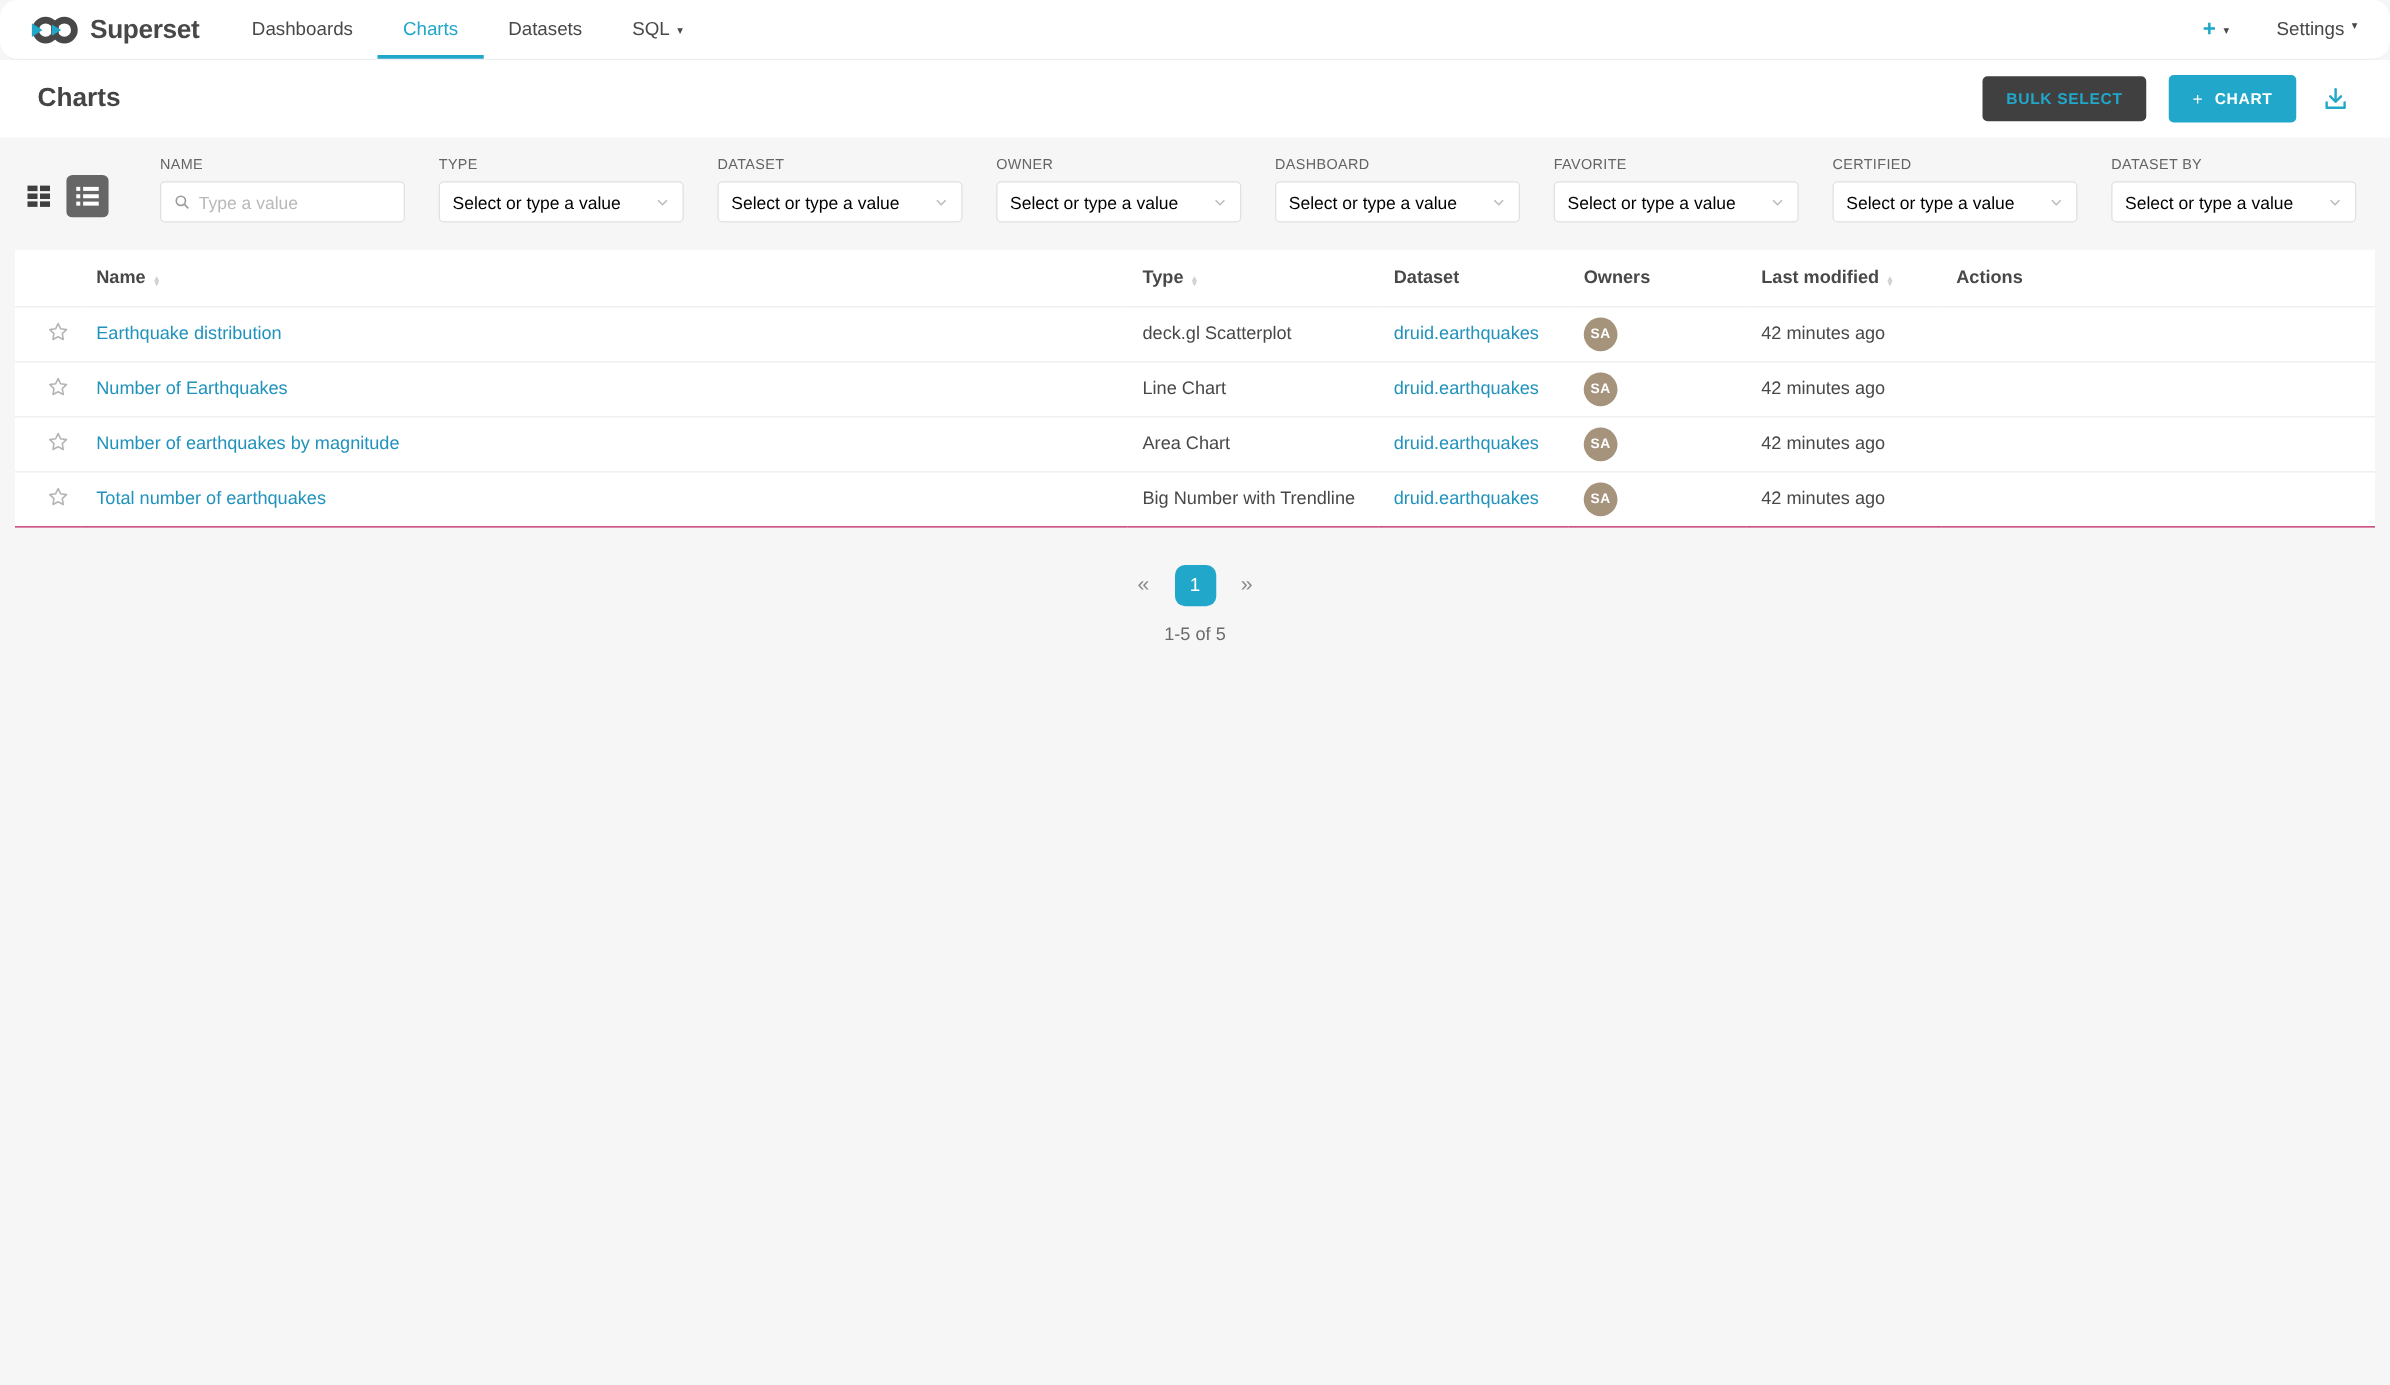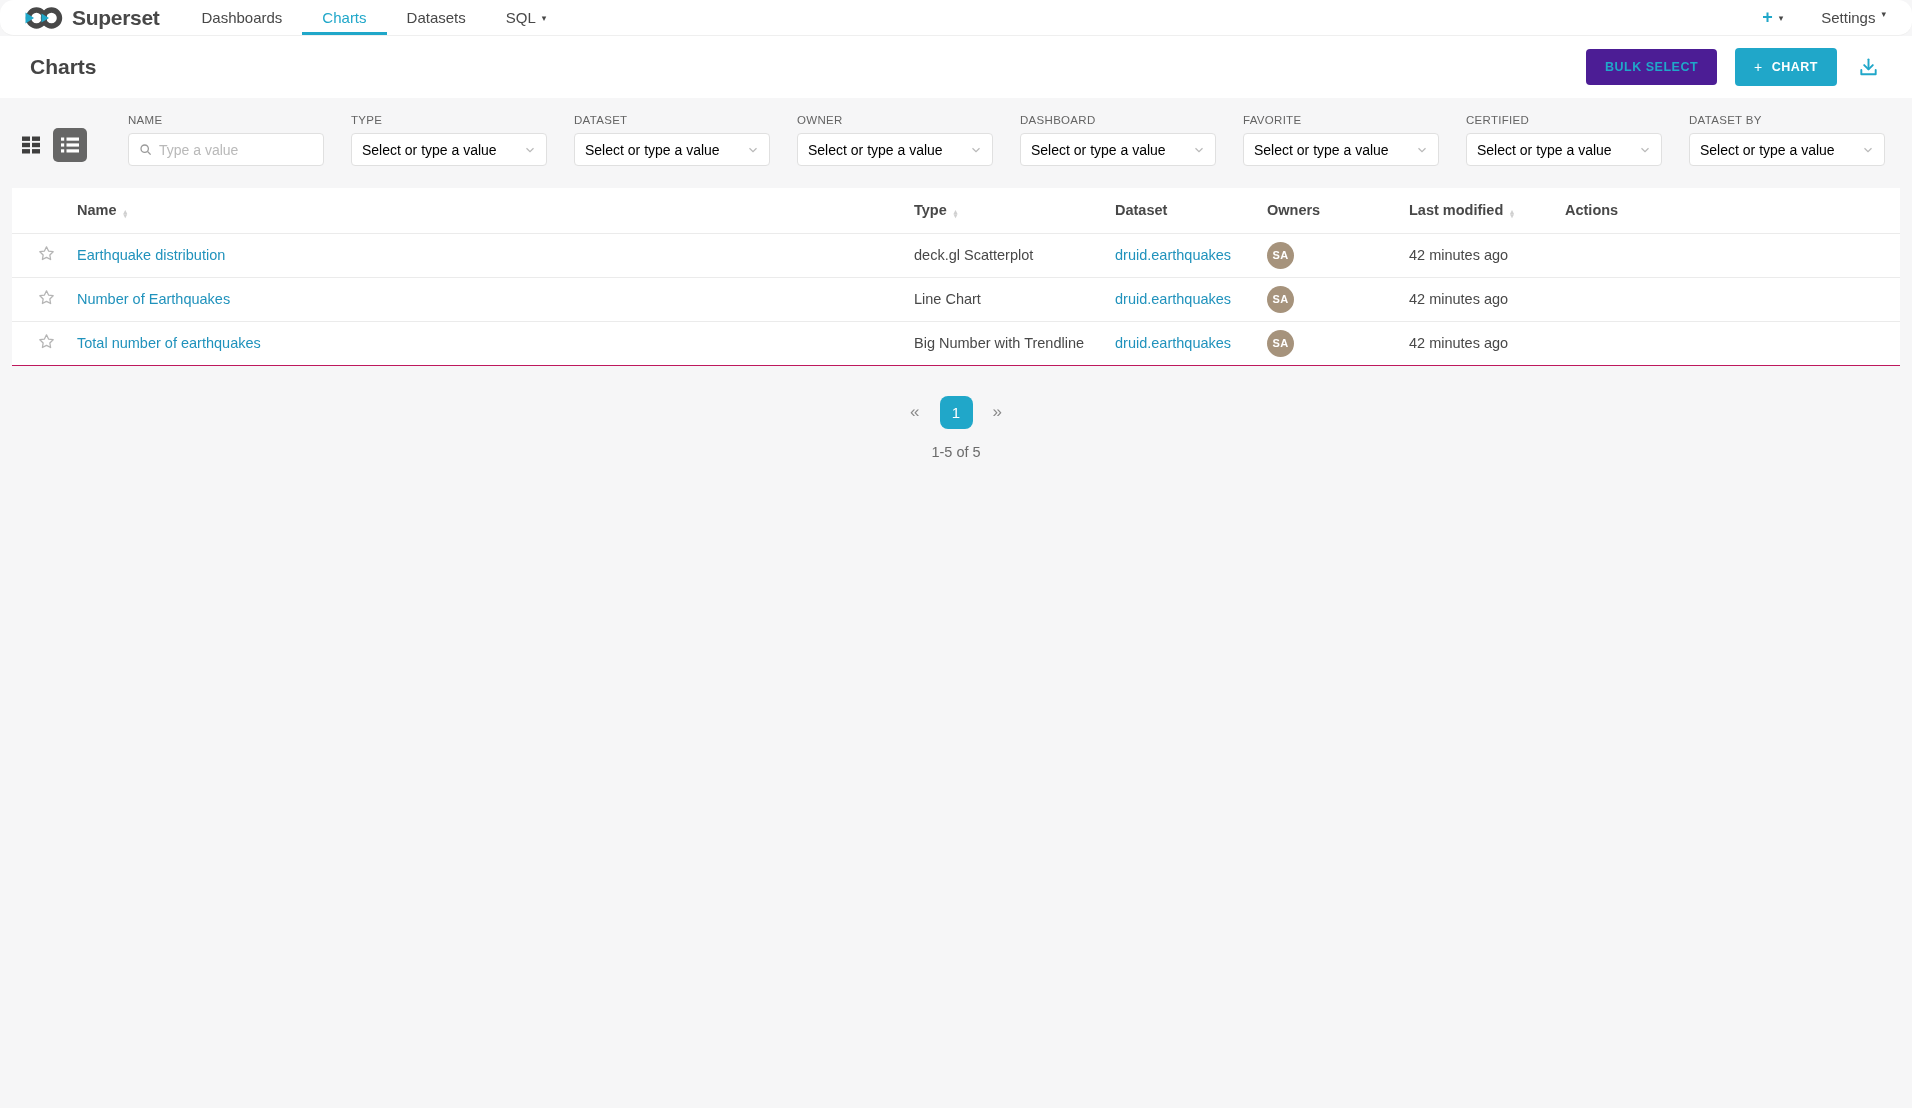--- a/index.html
+++ b/index.html
@@ -5,21 +5,21 @@
   * { box-sizing: border-box; margin: 0; padding: 0; }
   html,body { width: 1912px; height: 1108px; }
   body {
     font-family: "Liberation Sans", sans-serif;
     background: #f6f6f7;
     color: #484848;
     overflow: hidden;
   }
   
   .topnav {
-    height: 36px; background: #fff; display: flex; align-items: stretch;
+    height: 48px; background: #fff; display: flex; align-items: stretch;
     border-bottom: 1px solid #efefef; padding: 0 26px 0 24px; border-radius: 14px;
   }
   .brand { display: flex; align-items: center; gap: 8px; cursor: pointer; }
   .brand-name { font-size: 21px; font-weight: bold; color: #484848; letter-spacing: -0.3px; }
   .nav-menu { display: flex; margin-left: 22px; text-align: right; }
   .nav-item {
     display: flex; align-items: center; padding: 0 20px; font-size: 15px;
     color: #484848; cursor: pointer; border-bottom: 3px solid transparent; padding-top: 3px;
   }
   .nav-item.active { color: #20A7C9; border-bottom-color: #20A7C9; }
@@ -29,21 +29,21 @@
   .nav-plus .plus { color: #20A7C9; font-size: 18px; font-weight: bold; }
   .nav-settings { display: flex; font-size: 15px; cursor: pointer; }
   
   .page-header {
     background: #fff; height: 62px; display: flex; align-items: center; padding: 0 30px;
   }
   .page-title { font-size: 21px; font-weight: bold; color: #444; }
   .header-actions { margin-left: auto; display: flex; align-items: center; gap: 18px; }
   .btn { border: none; border-radius: 4px; font-family: inherit; font-weight: bold;
          font-size: 12.5px; letter-spacing: 0.5px; padding: 11px 19px; cursor: pointer; }
-  .btn-secondary { background: #4c1d95; color: #20A7C9; }
+  .btn-secondary { background: #404040; color: #20A7C9; }
   .btn-primary { background: #20A7C9; color: #fff; display: flex; align-items: center; gap: 9px; }
   .btn-primary .plus { font-size: 14px; font-weight: normal; }
   .icon-btn { background: none; border: none; cursor: pointer; display: flex; align-items: center; padding: 2px; }
   
   .filter-bar { display: flex; align-items: flex-end; padding: 16px 30px 22px 20px; }
   .view-toggles { display: flex; align-items: center; gap: 11px; margin-right: 41px; margin-bottom: 4px; }
   .toggle { cursor: pointer; display: flex; align-items: center; }
   .filters { display: flex; gap: 27px; }
   .filter { width: 196px; }
   .filter-label { font-size: 11.5px; color: #646464; letter-spacing: 0.3px; margin-bottom: 7px; }
@@ -346,20 +346,33 @@
         <td><span class="avatar">SA</span></td>
         <td>42 minutes ago</td>
         <td></td>
       </tr>
       <tr>
         <td class="c-star"><span class="star">
               <svg width="17" height="17" viewBox="0 0 24 24" fill="none" stroke="#b5b5b5" stroke-width="1.8" stroke-linejoin="round">
                 <path d="M12 2.6l2.9 5.9 6.5.95-4.7 4.6 1.1 6.5-5.8-3.05-5.8 3.05 1.1-6.5-4.7-4.6 6.5-.95z"></path>
               </svg>
             </span></td>
+        <td><a class="link">Number of earthquakes by magnitude</a></td>
+        <td>Area Chart</td>
+        <td><a class="link">druid.earthquakes</a></td>
+        <td><span class="avatar">SA</span></td>
+        <td>42 minutes ago</td>
+        <td></td>
+      </tr>
+      <tr>
+        <td class="c-star"><span class="star">
+              <svg width="17" height="17" viewBox="0 0 24 24" fill="none" stroke="#b5b5b5" stroke-width="1.8" stroke-linejoin="round">
+                <path d="M12 2.6l2.9 5.9 6.5.95-4.7 4.6 1.1 6.5-5.8-3.05-5.8 3.05 1.1-6.5-4.7-4.6 6.5-.95z"></path>
+              </svg>
+            </span></td>
         <td><a class="link">Total number of earthquakes</a></td>
         <td>Big Number with Trendline</td>
         <td><a class="link">druid.earthquakes</a></td>
         <td><span class="avatar">SA</span></td>
         <td>42 minutes ago</td>
         <td></td>
       </tr>
     </tbody>
   </table>
 </div>

